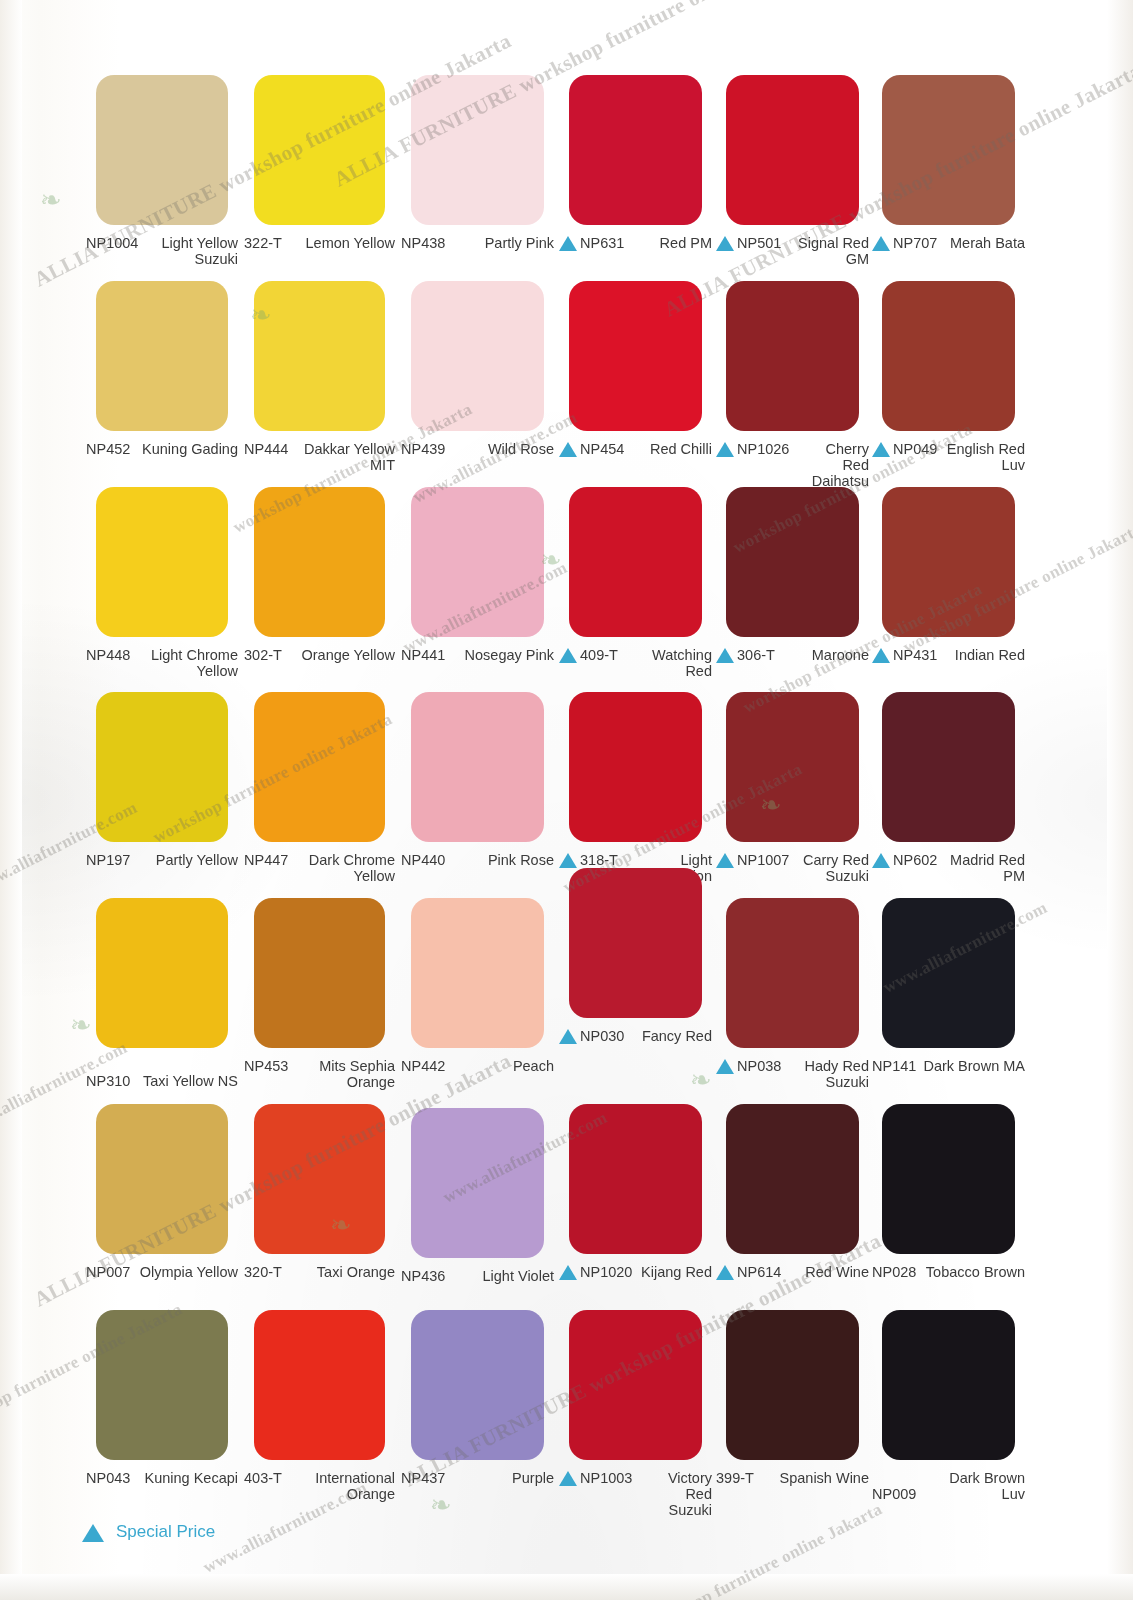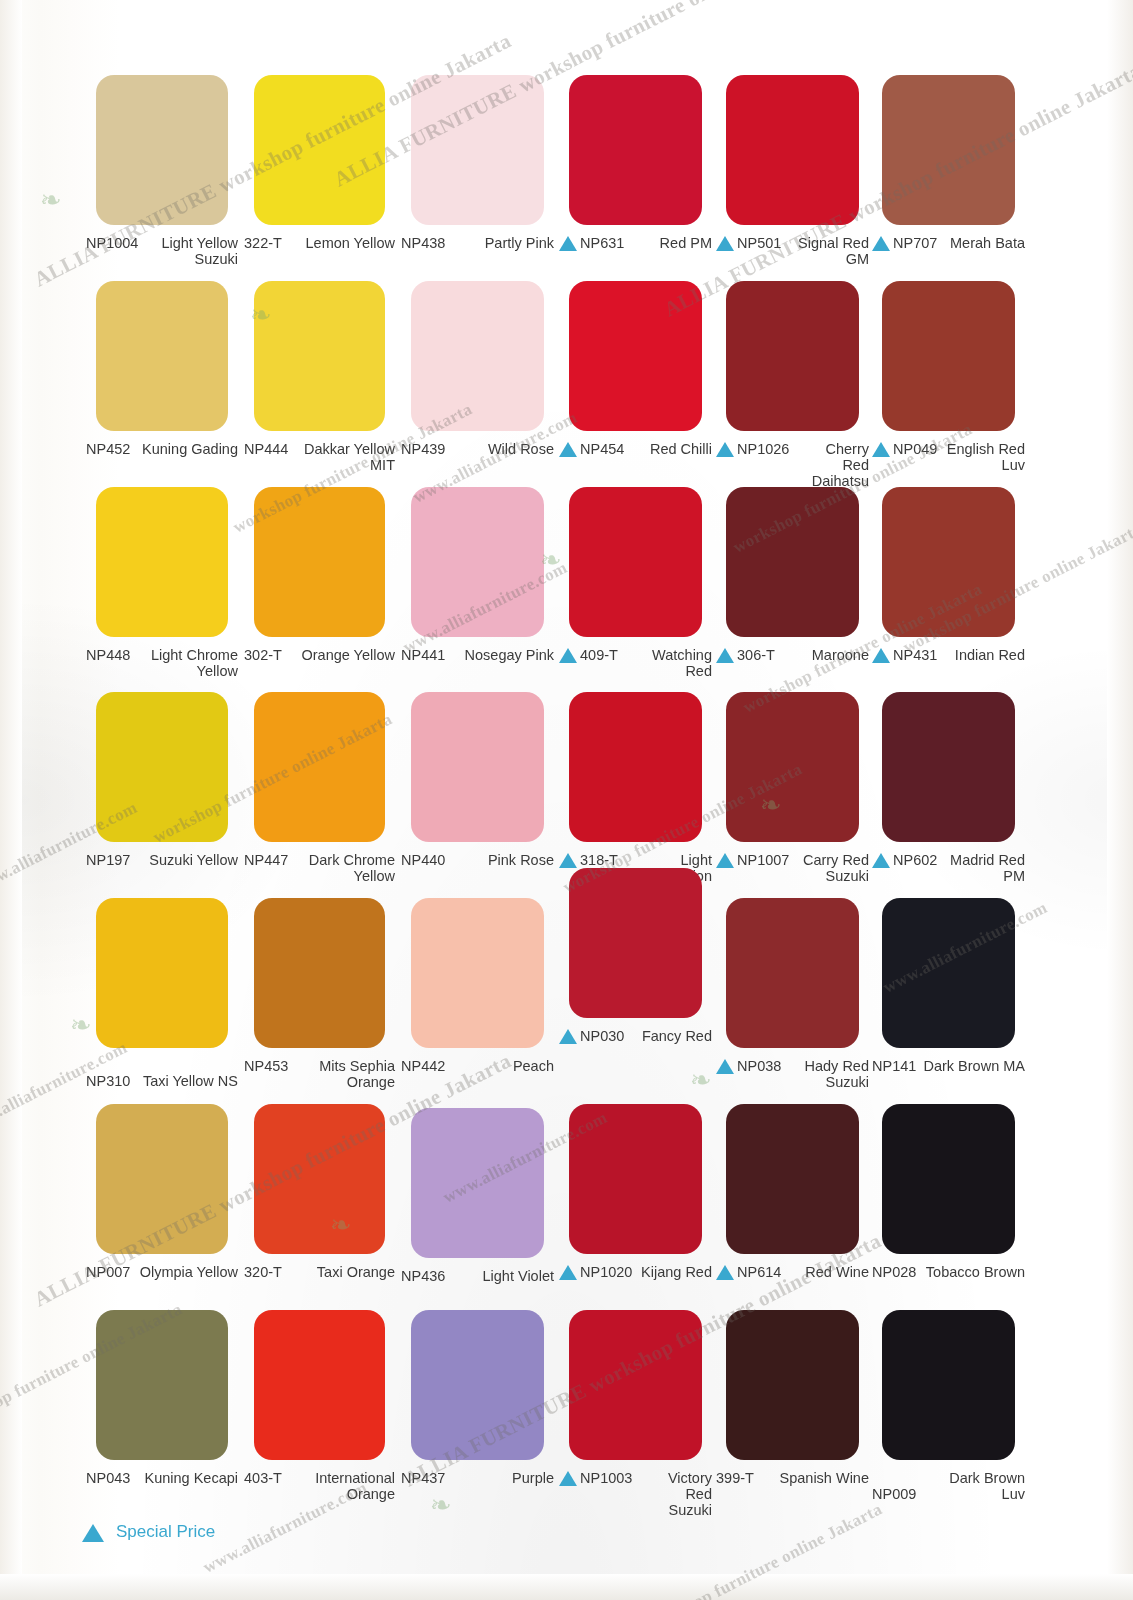--- a/index.html
+++ b/index.html
@@ -287,21 +287,21 @@
         </span>
         <span class="name">Indian Red</span>
       </div>
     </div>
     <div class="cell" style="left: 96px; top: 692px; width: 132px;">
       <div class="swatch" style="width: 132px; height: 150px; background: rgb(226, 201, 20);"></div>
       <div class="labels" style="top: 160px; width: 152px; margin-left: -10px;">
         <span class="code">
           <span>NP197</span>
         </span>
-        <span class="name">Suzuki Yellow</span>
+        <span class="name">Partly Yellow</span>
       </div>
     </div>
     <div class="cell" style="left: 254px; top: 692px; width: 131px;">
       <div class="swatch" style="width: 131px; height: 150px; background: rgb(242, 156, 20);"></div>
       <div class="labels" style="top: 160px; width: 151px; margin-left: -10px;">
         <span class="code">
           <span>NP447</span>
         </span>
         <span class="name">Dark Chrome Yellow</span>
       </div>

